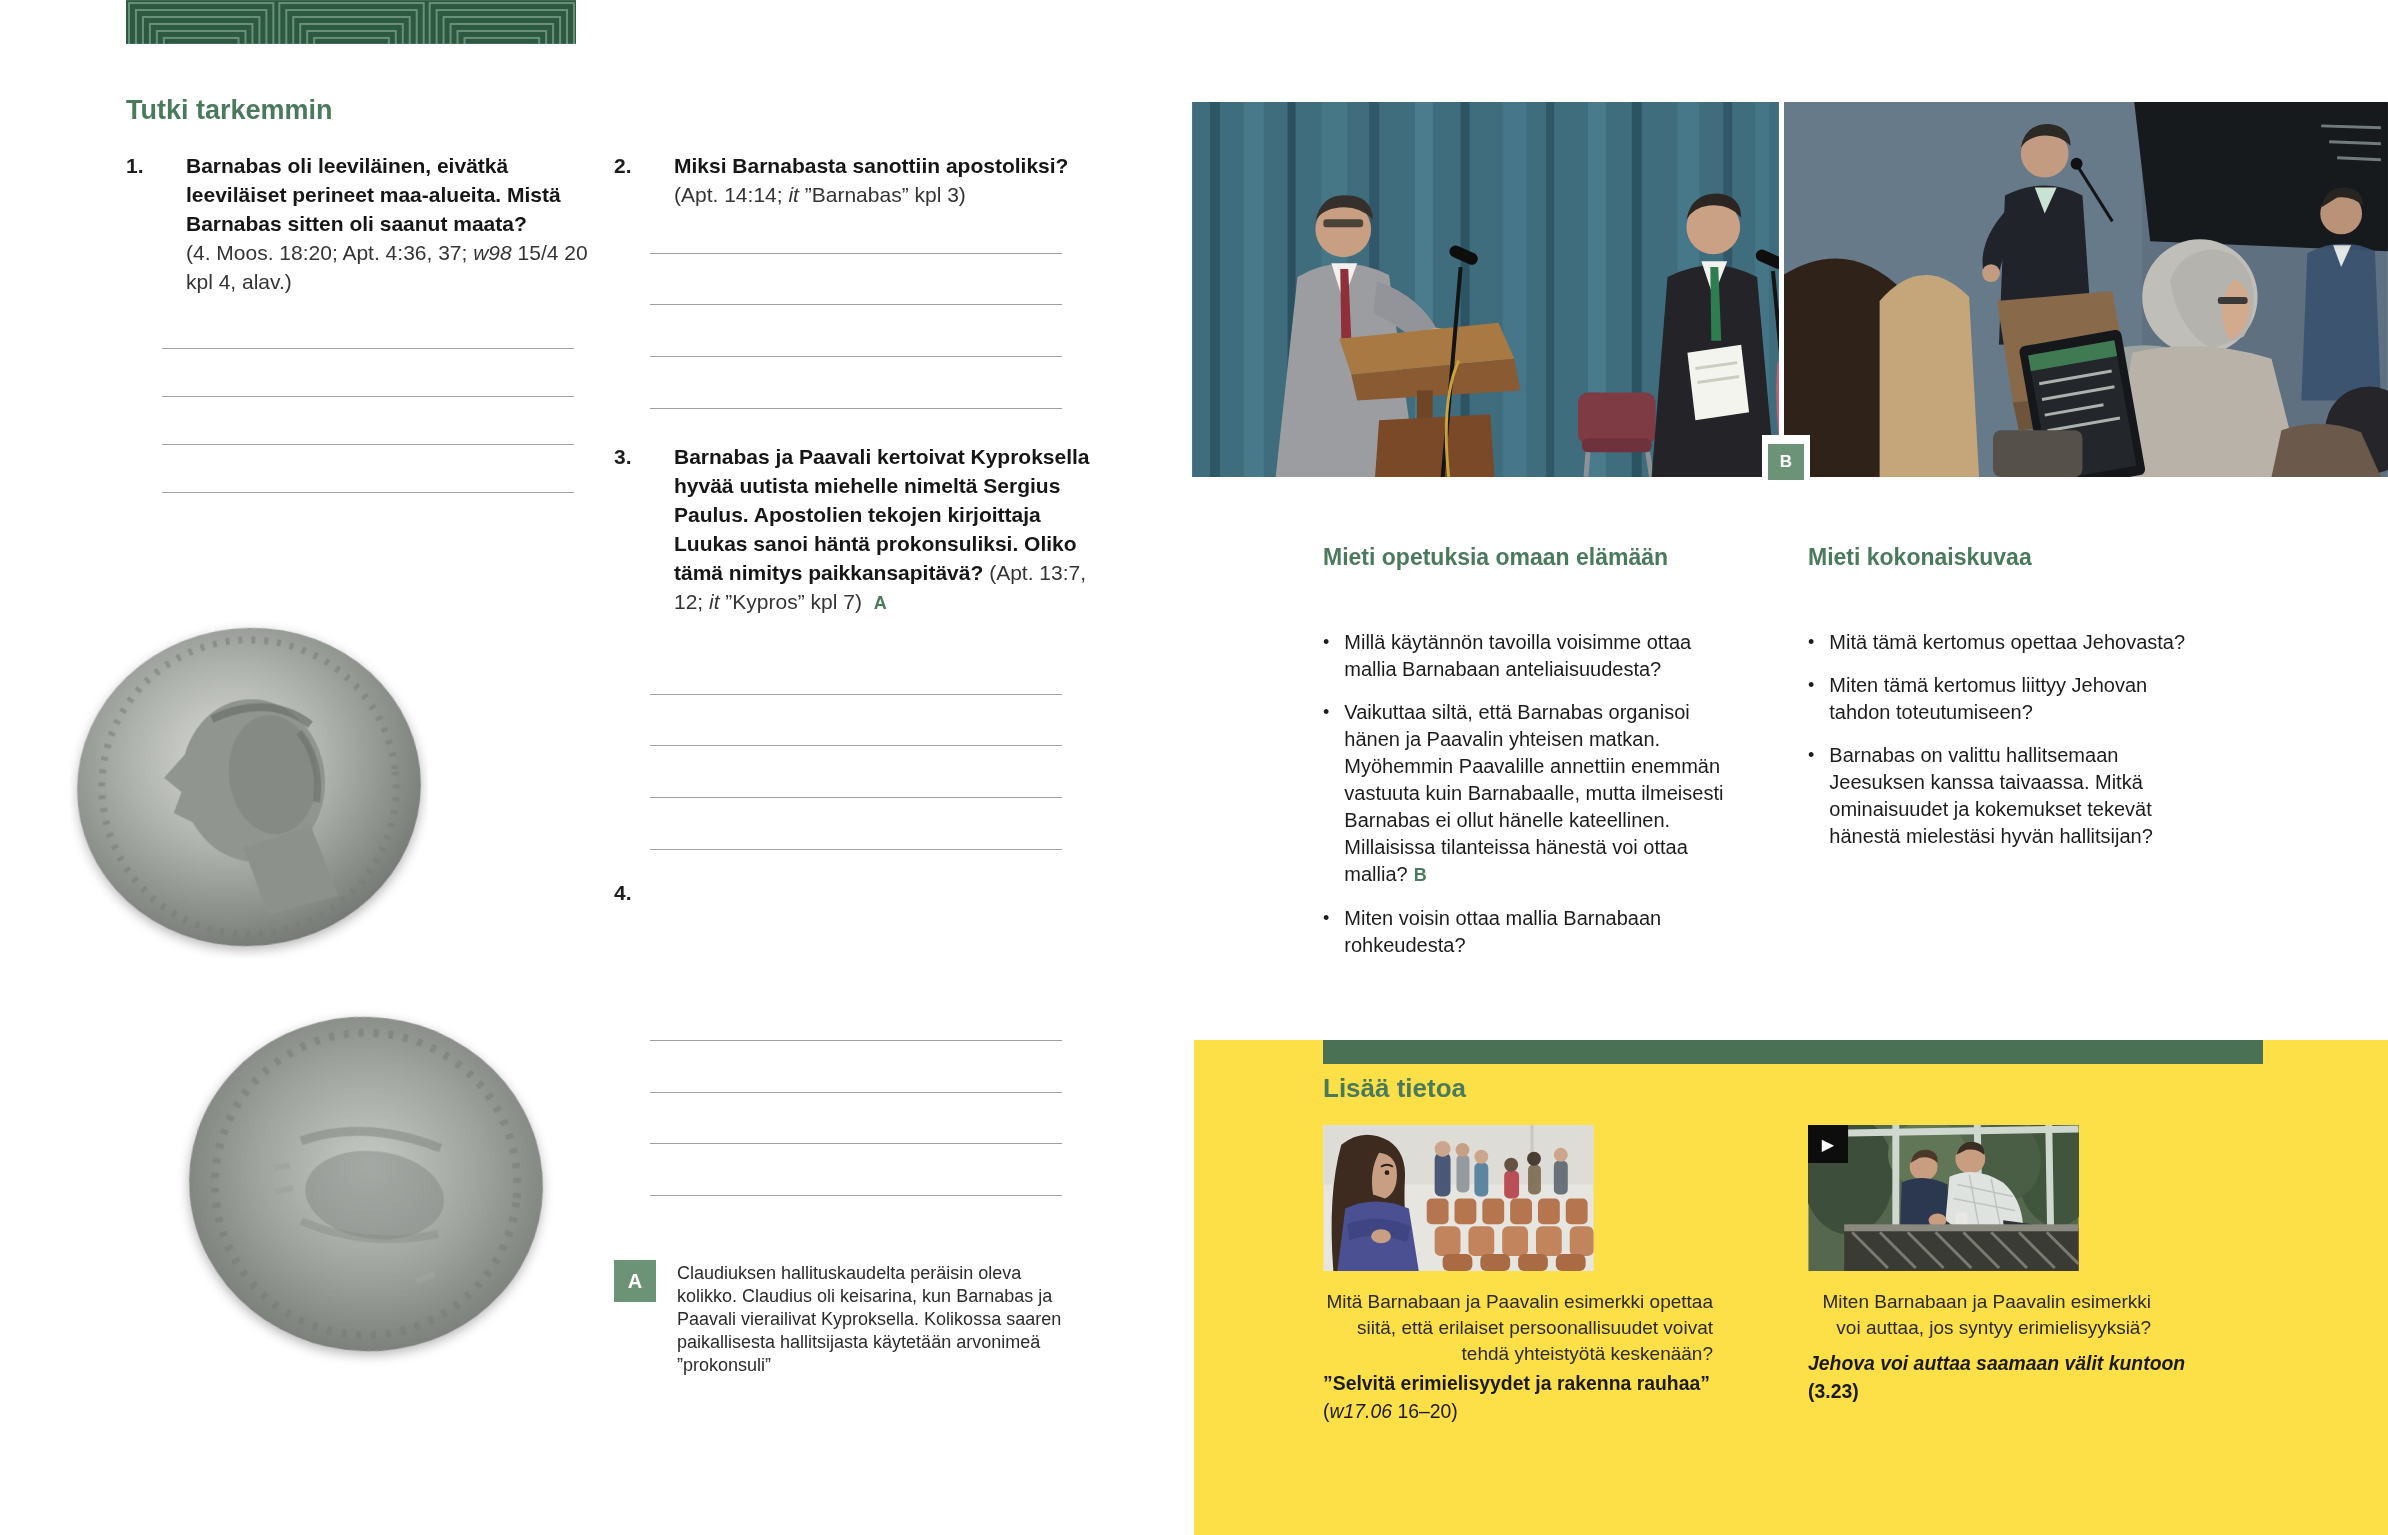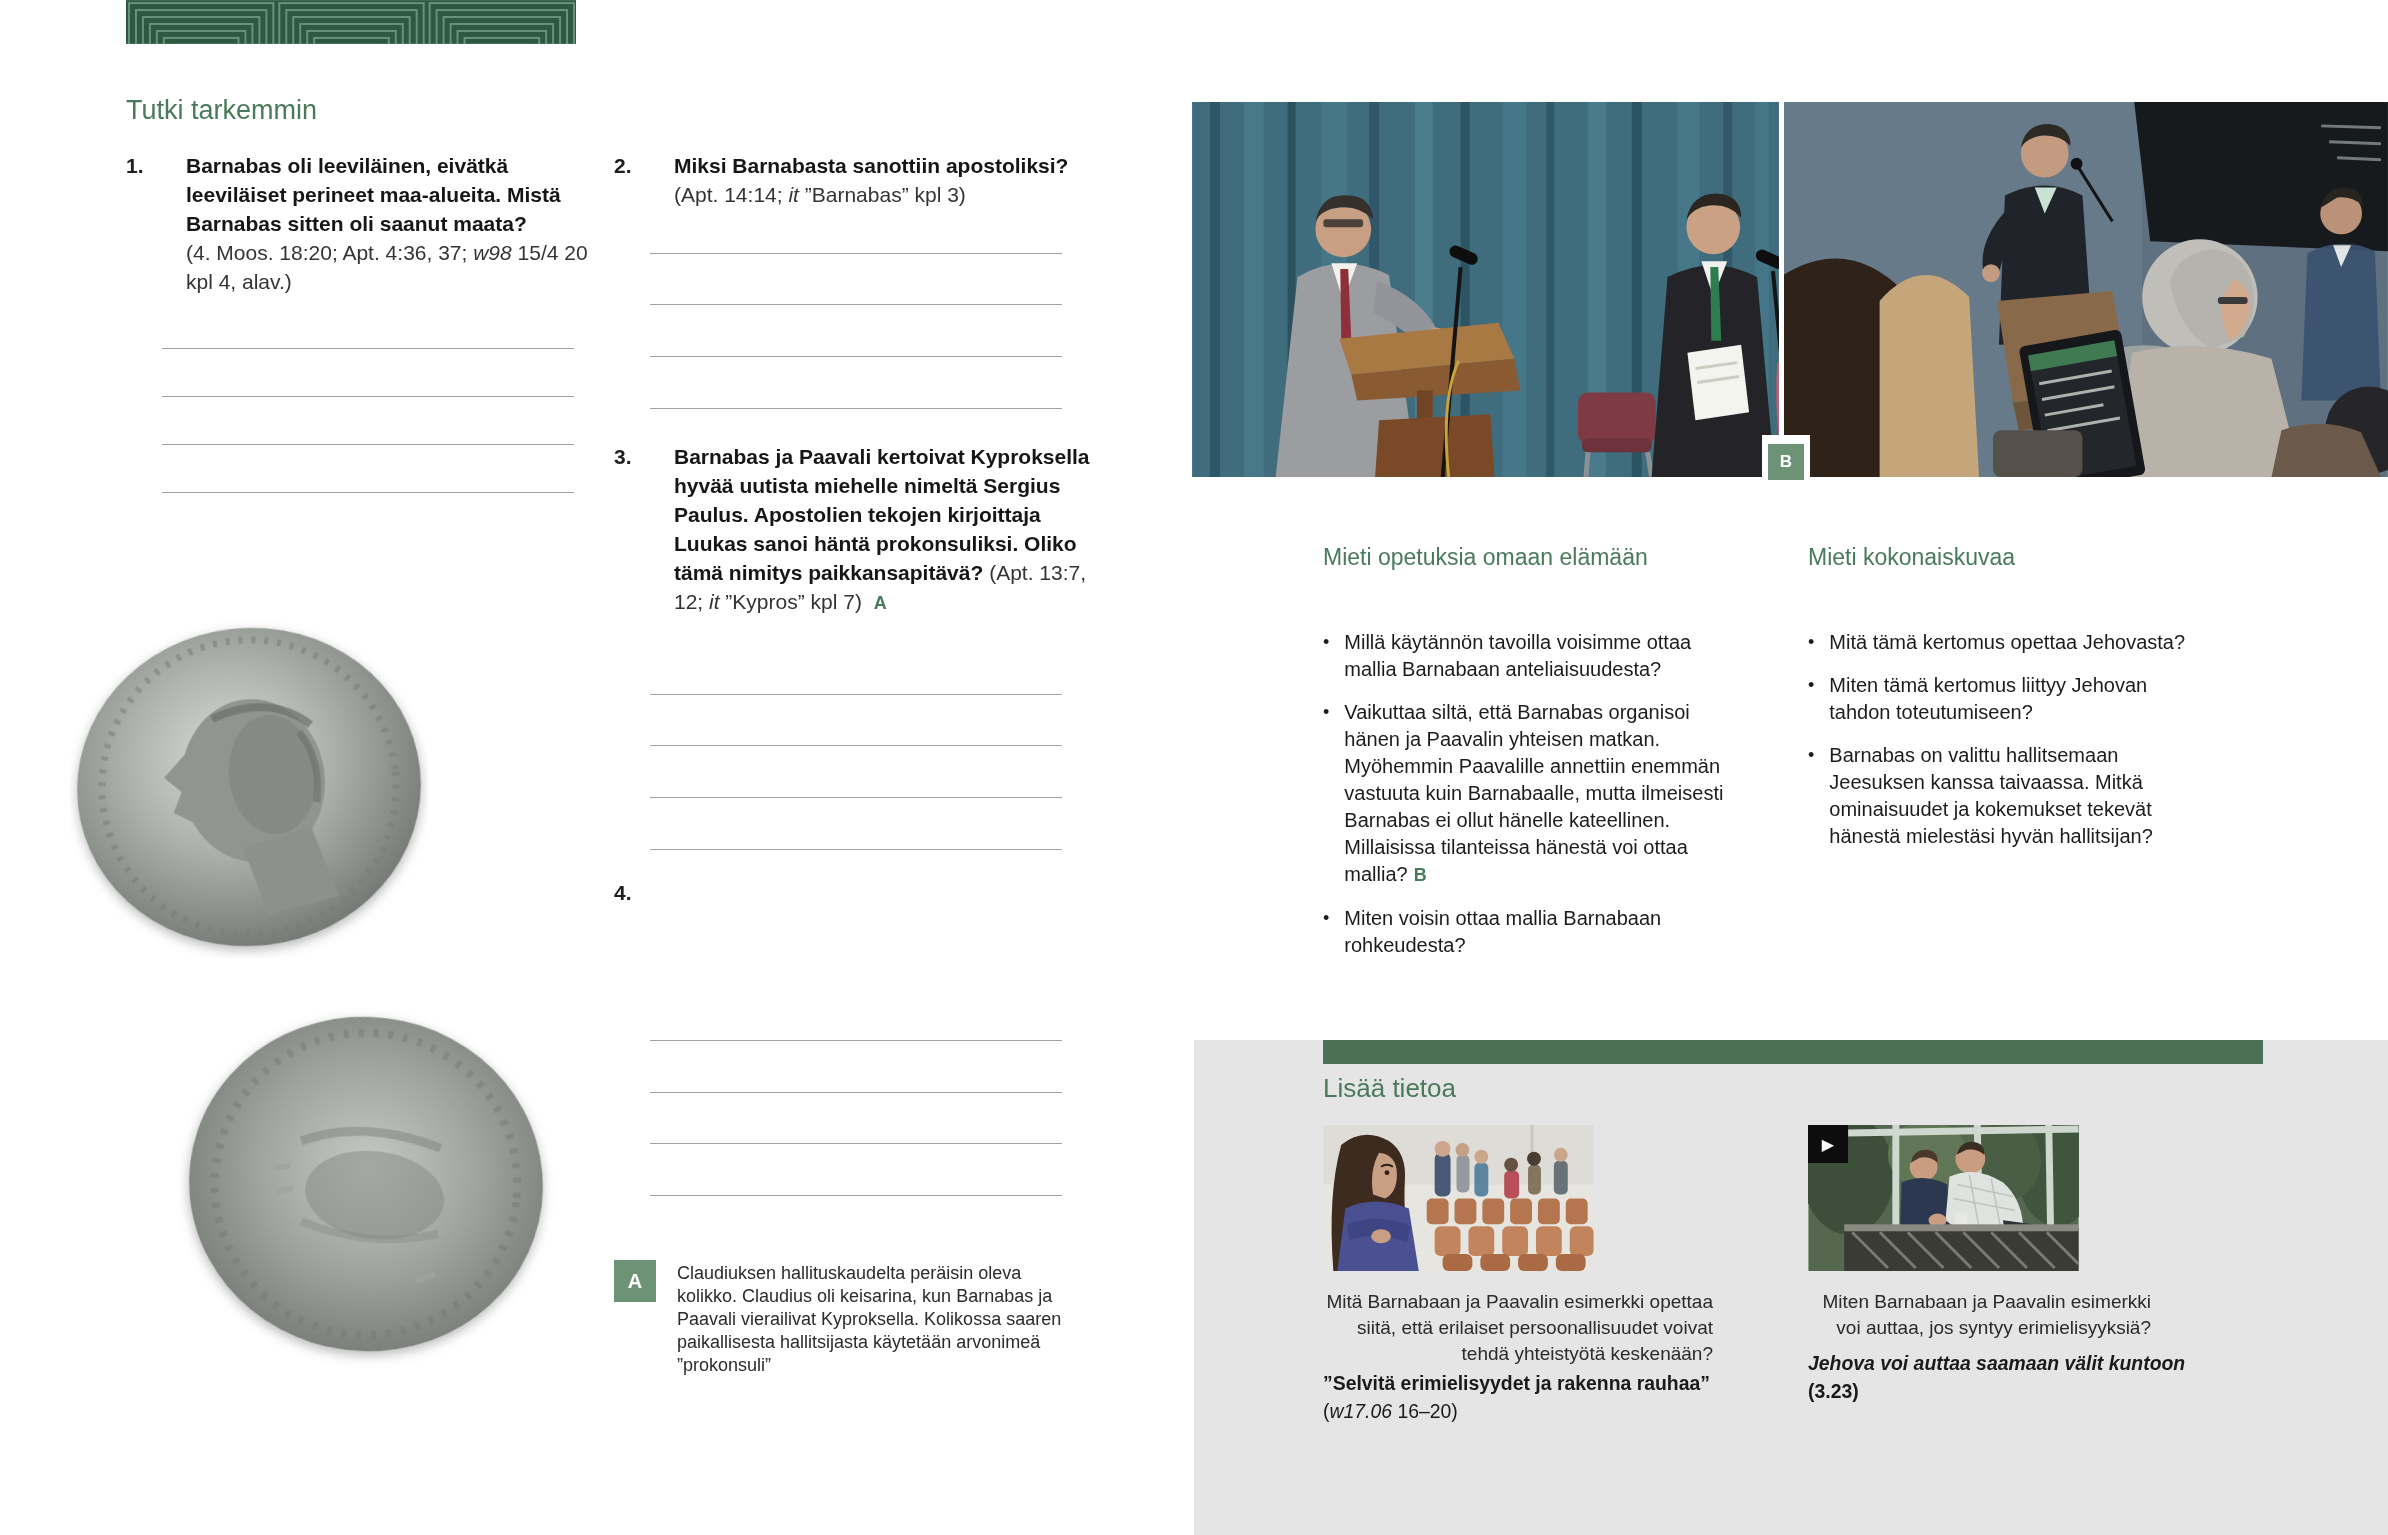--- a/index.html
+++ b/index.html
@@ -2,21 +2,21 @@
 <html><head>
 <meta charset="utf-8">
 <style>
   * { margin:0; padding:0; box-sizing:border-box; }
   html,body { background:#ffffff; }
   body { font-family:"Liberation Sans","DejaVu Sans",sans-serif; color:#1e1e1e; }
   .page { position:relative; width:2388px; height:1535px; background:#ffffff; overflow:hidden; }
 
   
   .banner { position:absolute; left:126px; top:0; width:450px; height:44px; }
-  .h-green { color:#4a7a5c; font-weight:normal; }
+  .h-green { color:#4a7a5c; font-weight:bold; }
   .section-title { position:absolute; left:126px; top:95px; font-size:27px; }
 
   .qnum { position:absolute; width:34px; font-size:21px; font-weight:bold; line-height:29px; }
   .qtext { position:absolute; font-size:21px; line-height:29px; width:418px;margin-left:24px; }
   .qbold { font-weight:bold; color:#161616; }
   .qref { font-weight:normal; color:#343434; }
   .ref-block { display:block; }
   .marker-inline { color:#4a7a5c; font-weight:bold; font-size:18px; margin-left:6px; }
 
   .answer-line { position:absolute; height:1px; border-bottom:1.6px solid #a3a19d; width:412px; }
@@ -36,21 +36,21 @@
   .b-badge .badge { width:36px; height:36px; font-size:17px; }
 
   
   .col-title { position:absolute; top:544px; font-size:23px; }
   .bullets { position:absolute; top:589px;margin-top:40px; }
   .bullet { display:flex; gap:15px; margin-bottom:16px; font-size:20px; line-height:27px; color:#1c1c1c; }
   .bullet .dot { flex:0 0 auto; font-size:18px; line-height:27px; }
   .dot::before { content:"•"; }
 
   
-  .more-panel { position:absolute; left:1194px; top:1040px; width:1194px; height:496px; background:#e5e5e5; }
+  .more-panel { position:absolute; left:1194px; top:1040px; width:1194px; height:496px; background:#fde047; }
   .accent-bar { position:absolute; left:129px; top:0; width:940px; height:24px; background:#4a7153; }
   .more-title { position:absolute; left:129px; top:33px; font-size:26px; }
   .thumb { position:absolute; top:85px; width:271px; height:146px; cursor:pointer; }
   .thumb svg { display:block; }
   .play-badge { position:absolute; left:0; top:0; width:40px; height:38px; background:#0d0d0d; color:#ffffff;
                 display:flex; align-items:center; justify-content:center; font-size:16px; }
   .mi-question { position:absolute; top:249px; font-size:19px; line-height:26px; color:#2a2a2a;text-align:right; }
   .mi-title { position:absolute; font-size:19.4px; line-height:26px; font-weight:bold; color:#1a1a1a; }
   .italic { font-style:italic; }
   .mi-ref { position:absolute; font-size:19.4px; line-height:26px; color:#1a1a1a; }

